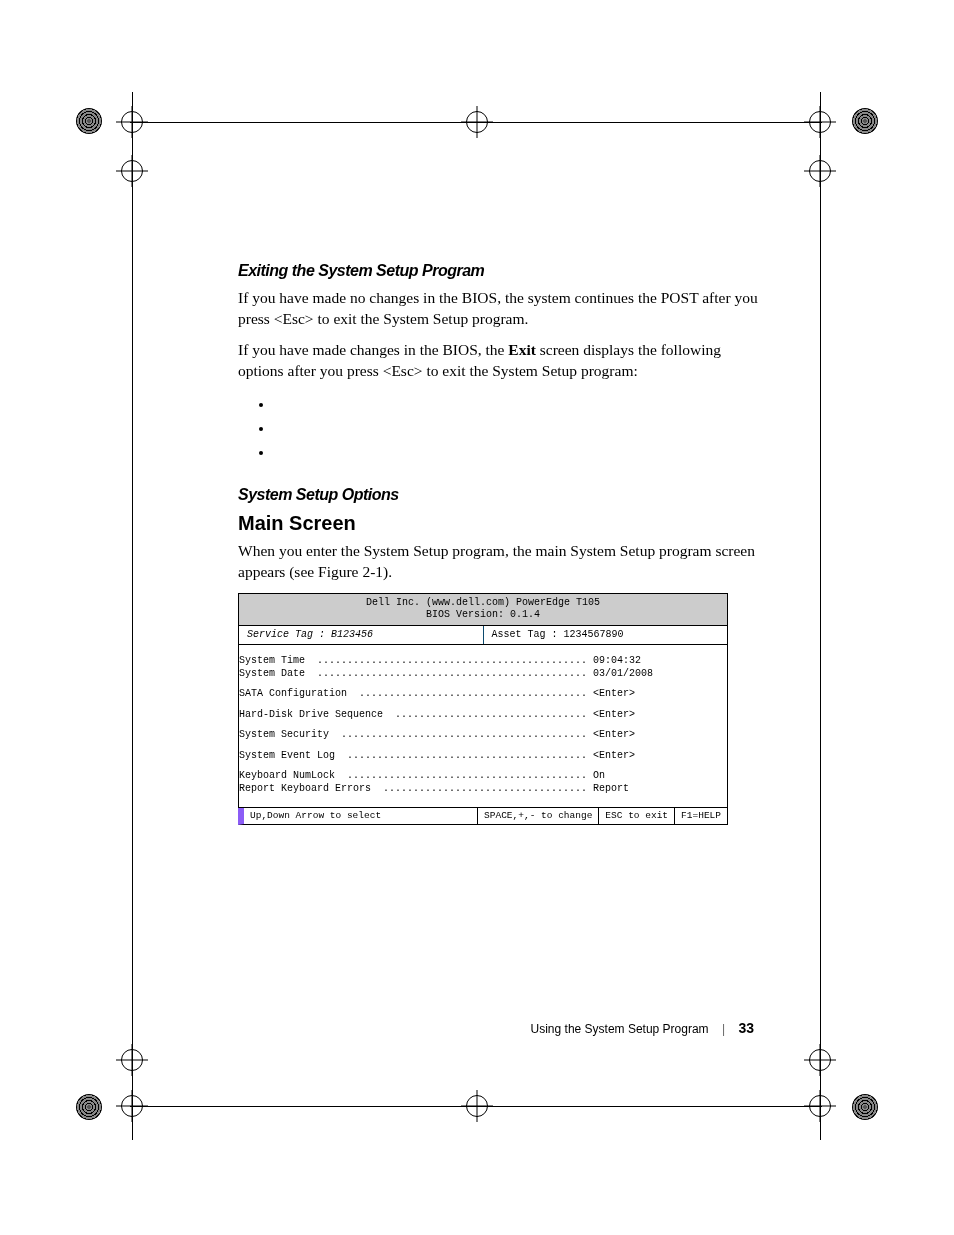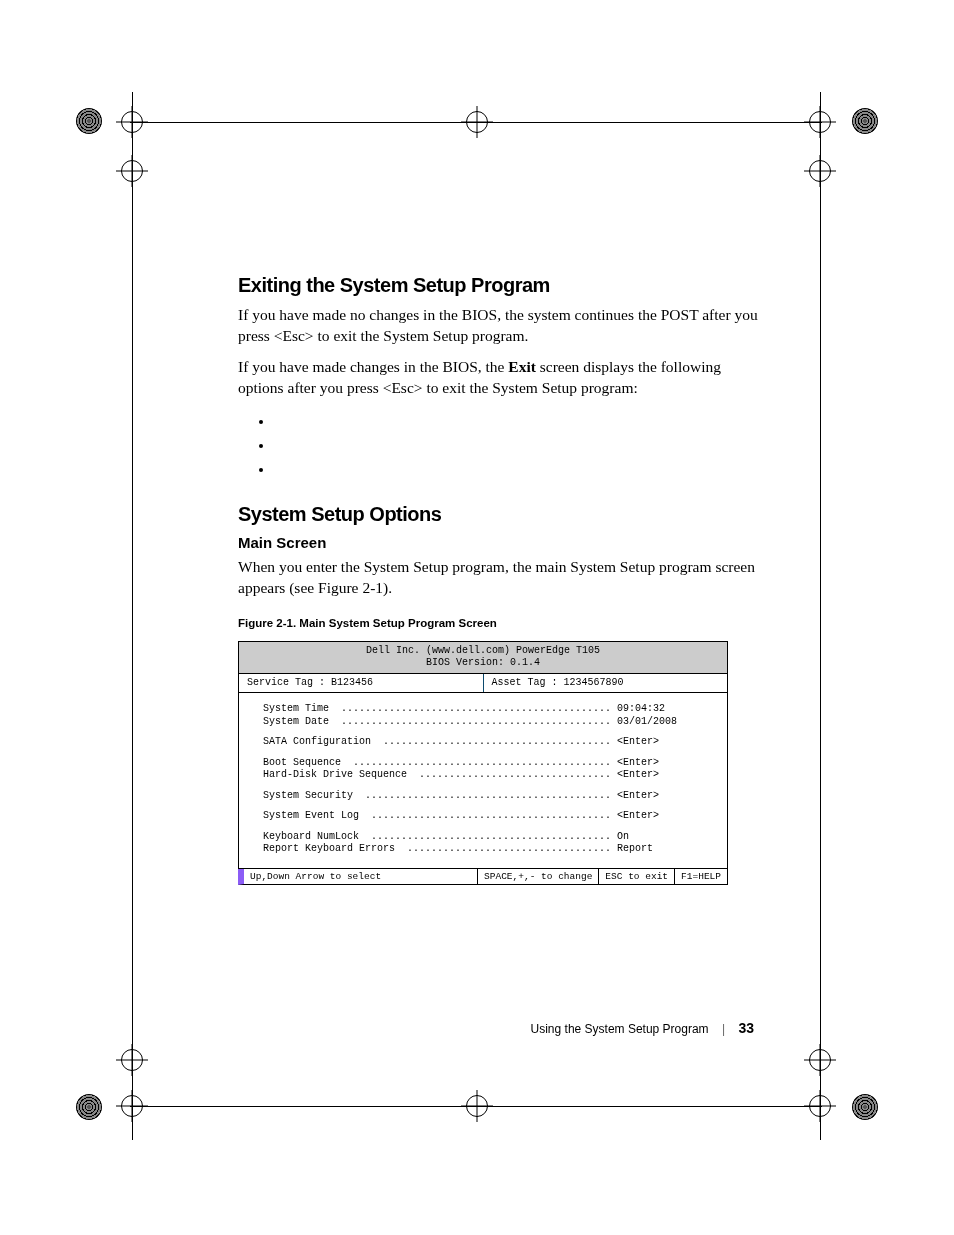--- a/index.html
+++ b/index.html
@@ -14,42 +14,43 @@
   }
   .content {
     position: absolute;
     left: 238px;
     top: 258px;
     width: 520px;
   }
   h1 {
     font-family: Arial, Helvetica, sans-serif;
     font-weight: bold;
-    font-size: 20px;
-    margin: 16px 0 8px 0;
+    font-size: 16px;
+    margin: 4px 0 8px 0;
     letter-spacing: -0.5px;
+    font-style: italic;
   }
   p.body {
     font-size: 15.5px;
     line-height: 1.35;
     margin: 0 0 10px 0;
   }
   ul.bullets {
     margin: 4px 0 18px 0;
     padding-left: 36px;
   }
   ul.bullets li {
     font-size: 15px;
     line-height: 1.6;
     list-style: disc;
   }
   h2.sub {
     font-family: Arial, Helvetica, sans-serif;
     font-weight: bold;
-    font-size: 15px;
+    font-size: 20px;
     margin: 8px 0 6px 0;
   }
   .figcap {
     font-family: Arial, Helvetica, sans-serif;
     font-weight: bold;
     font-size: 11.5px;
     margin: 18px 0 12px 0;
   }
   
   .bios {
@@ -70,24 +71,25 @@
     display: flex;
     border: 1px solid #000;
     border-bottom: none;
   }
   .bios-tags > div {
     padding: 3px 8px;
     flex: 1;
   }
   .bios-tags > div:first-child {
     border-right: 1px solid #0c4a6e;
+    font-style: italic;
   }
   .bios-body {
     border: 1px solid #000;
-    padding: 10px 12px 12px 24px;
+    padding: 10px 12px 12px 0;
   }
   .bios-row {
     display: flex;
     justify-content: flex-start;
     white-space: pre;
   }
   .bios-group { margin-bottom: 8px; }
   .bios-group:last-child { margin-bottom: 0; }
   .bios-footer {
     display: flex;
@@ -173,41 +175,39 @@
   <ul class="bullets">
     <li></li>
     <li></li>
     <li></li>
   </ul>
 
   <h1 style="margin-top:22px;">System Setup Options</h1>
   <h2 class="sub">Main Screen</h2>
   <p class="body">When you enter the System Setup program, the main System Setup program screen appears (see Figure 2-1).</p>
 
-  <div class="figcap">Figure 2-1.    Main System Setup Program Screen</div>
 
   <div class="bios">
     <div class="bios-header">
       <div>Dell Inc. (www.dell.com) PowerEdge T105</div>
       <div>BIOS Version: 0.1.4</div>
     </div>
     <div class="bios-tags">
       <div><span>Service Tag : </span><span>B123456</span></div>
       <div><span>Asset Tag : </span><span>1234567890</span></div>
     </div>
     <div class="bios-body" id="bios-body">
         <div class="bios-group">
           <div class="bios-row">System Time  ............................................. 09:04:32</div>
           <div class="bios-row">System Date  ............................................. 03/01/2008</div>
         </div>
         <div class="bios-group">
           <div class="bios-row">SATA Configuration  ...................................... &lt;Enter&gt;</div>
         </div>
         <div class="bios-group">
-          <div class="bios-row">Boot Sequence  ........................................... &lt;Enter&gt;</div>
           <div class="bios-row">Hard-Disk Drive Sequence  ................................ &lt;Enter&gt;</div>
         </div>
         <div class="bios-group">
           <div class="bios-row">System Security  ......................................... &lt;Enter&gt;</div>
         </div>
         <div class="bios-group">
           <div class="bios-row">System Event Log  ........................................ &lt;Enter&gt;</div>
         </div>
         <div class="bios-group">
           <div class="bios-row">Keyboard NumLock  ........................................ On</div>

